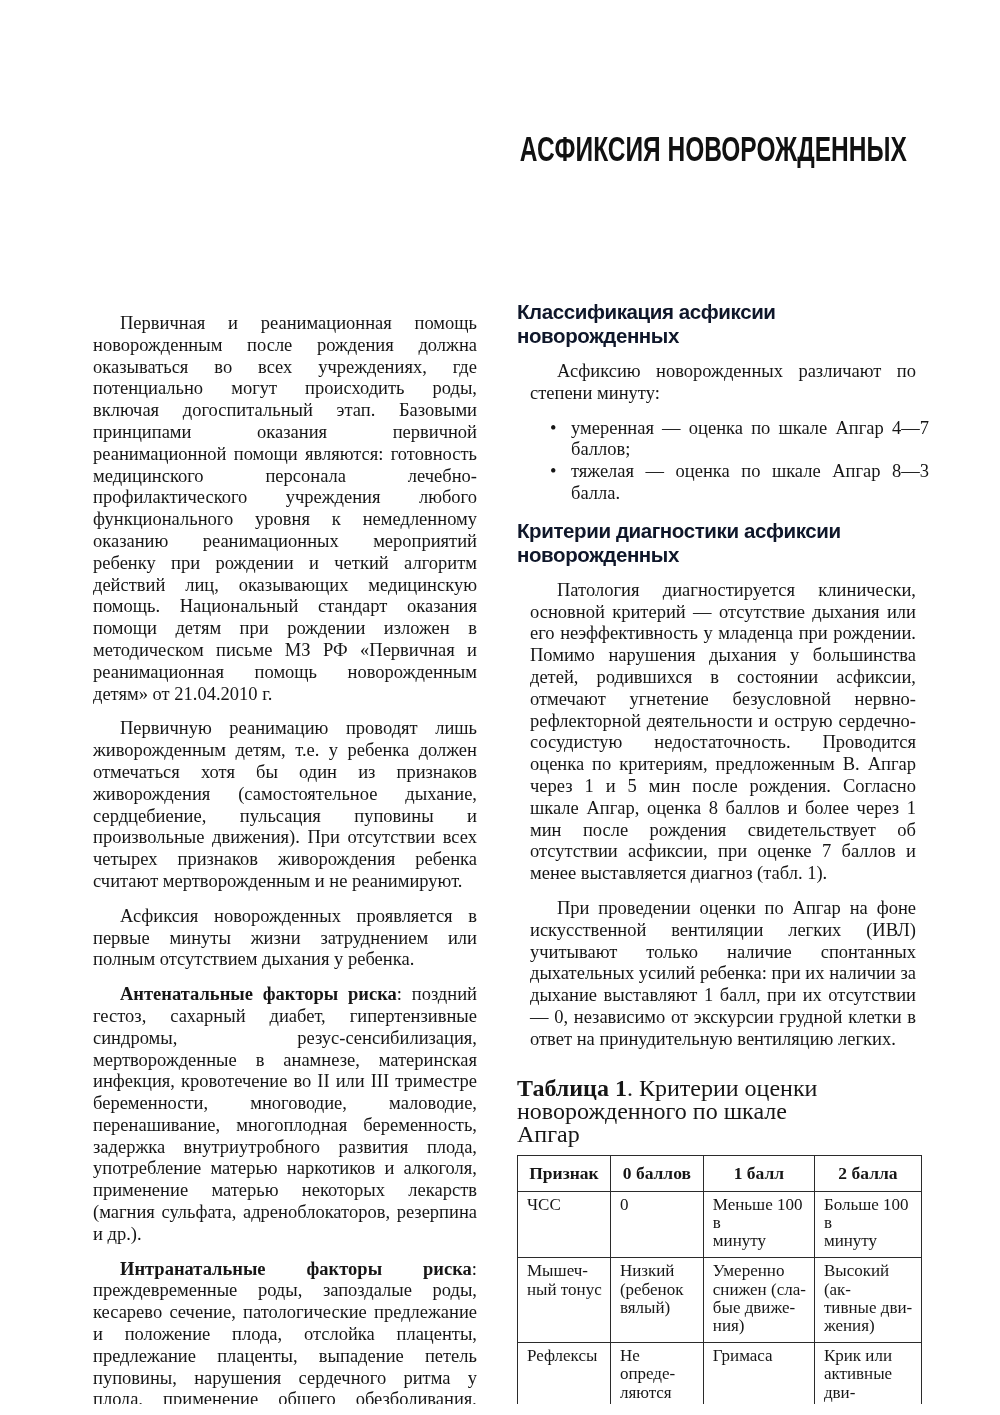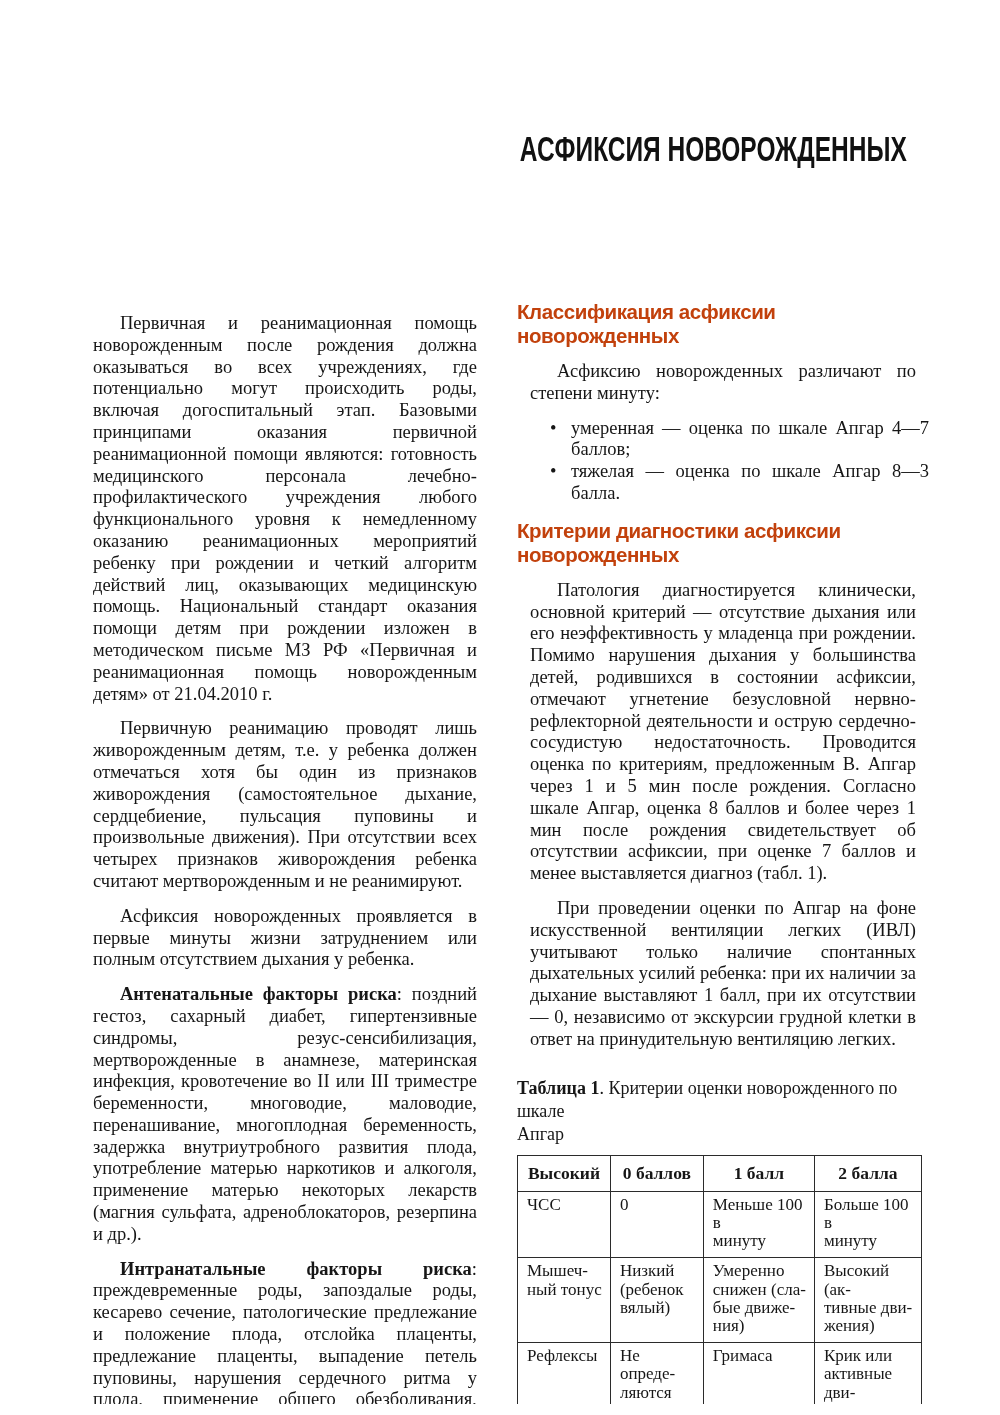--- a/index.html
+++ b/index.html
@@ -16,30 +16,30 @@
   .columns{
     position:absolute;top:300px;left:80px;display:flex;gap:27px;
   }
   .col{width:410px;font-size:18.5px;line-height:21.8px;text-align:justify;}
   .col-right{width:412px;}
   p.body{margin:13px;text-indent:27px;}
   .lead-bold{font-weight:700;}
   h2.sec{
     font-family:"Liberation Sans", sans-serif;font-weight:700;
     font-size:20.5px;line-height:24px;letter-spacing:-0.4px;
-    margin:0;text-align:left;color:#c2410c;white-space:pre-line;
+    margin:0;text-align:left;color:#0f172a;white-space:pre-line;
   }
   h2.sec-left{margin:11px 0 6px 0;}
   h2.sec-cls{margin:0 0 3px 0;}
   h2.sec-crit{margin:14px 0 5px 0;}
   .bullet-list{margin:1px 0 0 0;}
   .bullet-item{display:flex;text-align:justify;}
   .bullet-glyph{flex:none;width:21px;margin-left:33px;text-align:left;}
   .bullet-text{flex:1;}
-  .table-caption{margin:26px 0 9px 0;text-indent:0;text-align:left;line-height:23px;font-size:18px;}
+  .table-caption{margin:26px 0 9px 0;text-indent:0;text-align:left;line-height:23px;font-size:24px;}
   .table-caption .cap-text{white-space:pre-line;}
   table.apgar{
     width:405px;border-collapse:collapse;table-layout:fixed;
     font-size:17px;line-height:18.2px;margin-top:9px;
   }
   table.apgar th,table.apgar td{
     border:1.5px solid #2b2b2b;vertical-align:top;white-space:pre-line;
   }
   table.apgar th{
     font-weight:700;text-align:center;padding:8px 3px 9px 3px;font-size:17.5px;
@@ -94,21 +94,21 @@
 
       <table class="apgar">
         <colgroup>
             <col class="w1">
             <col class="w2">
             <col class="w3">
             <col class="w4">
           </colgroup>
         <tbody>
           <tr>
-            <th>Высокий</th>
+            <th>Признак</th>
             <th>0 баллов</th>
             <th>1 балл</th>
             <th>2 балла</th>
           </tr>
           <tr>
             <td>ЧСС</td>
             <td>0</td>
             <td>Меньше 100 в
 минуту</td>
             <td>Больше 100 в

